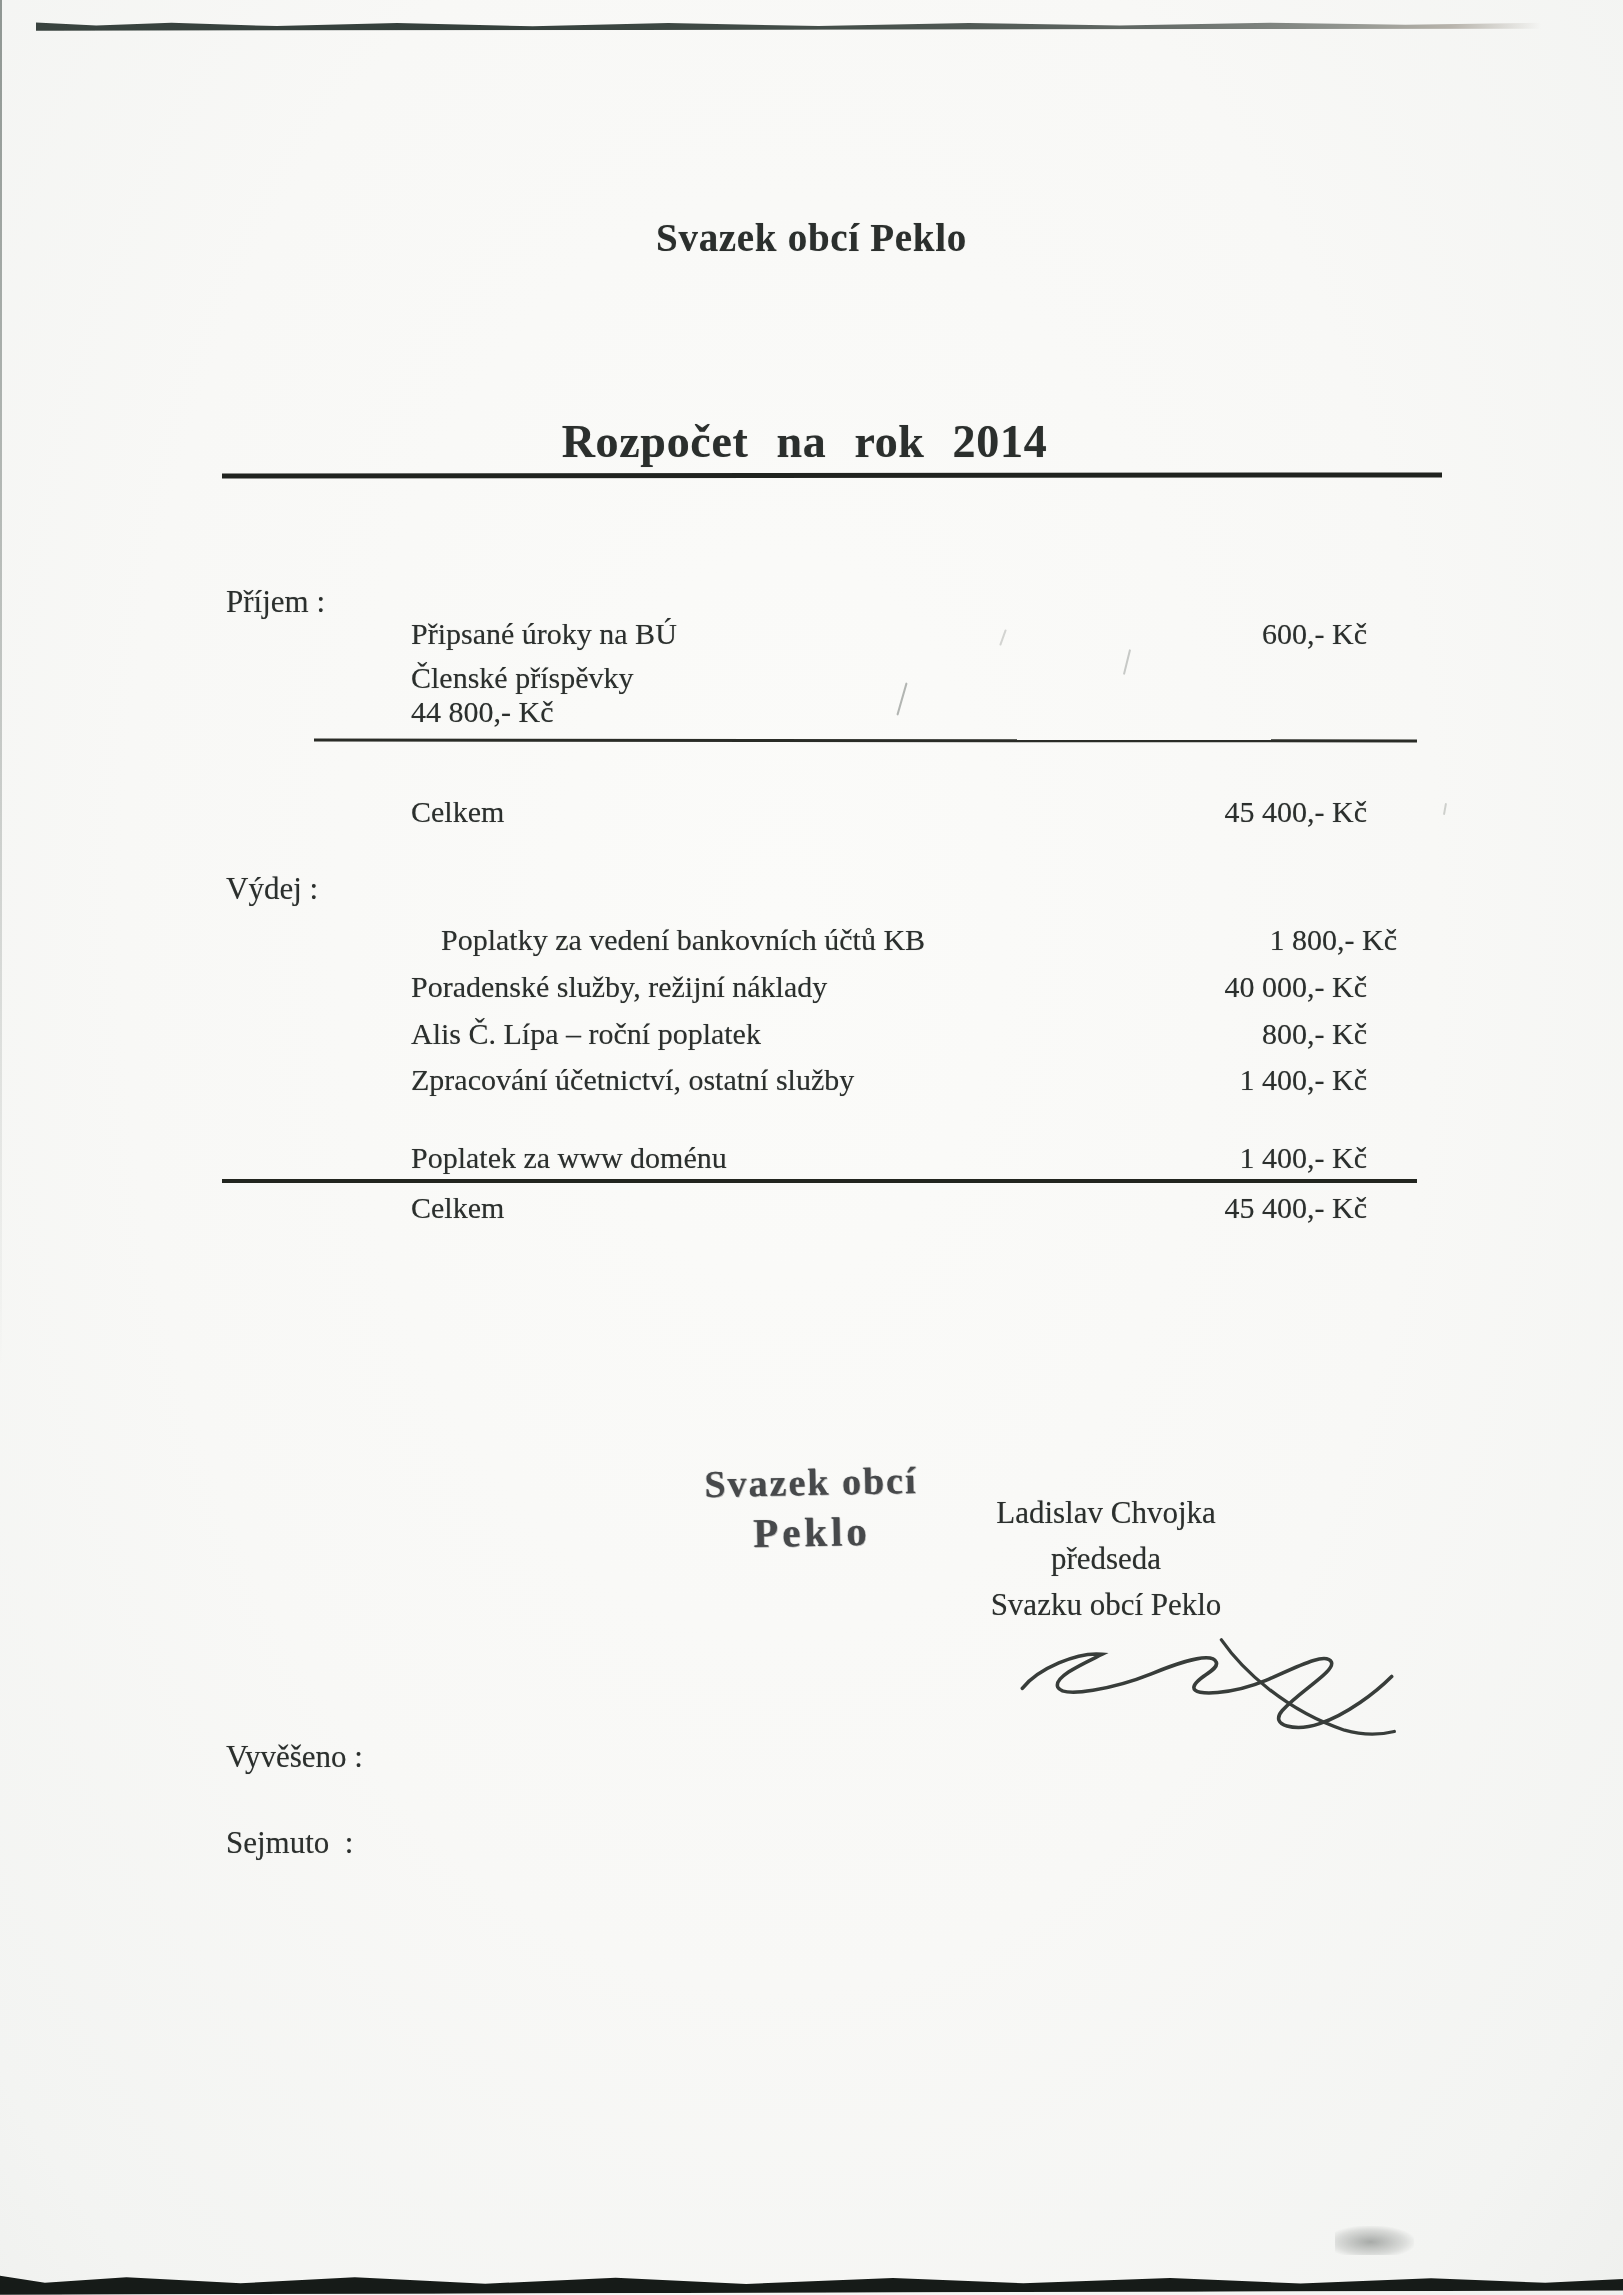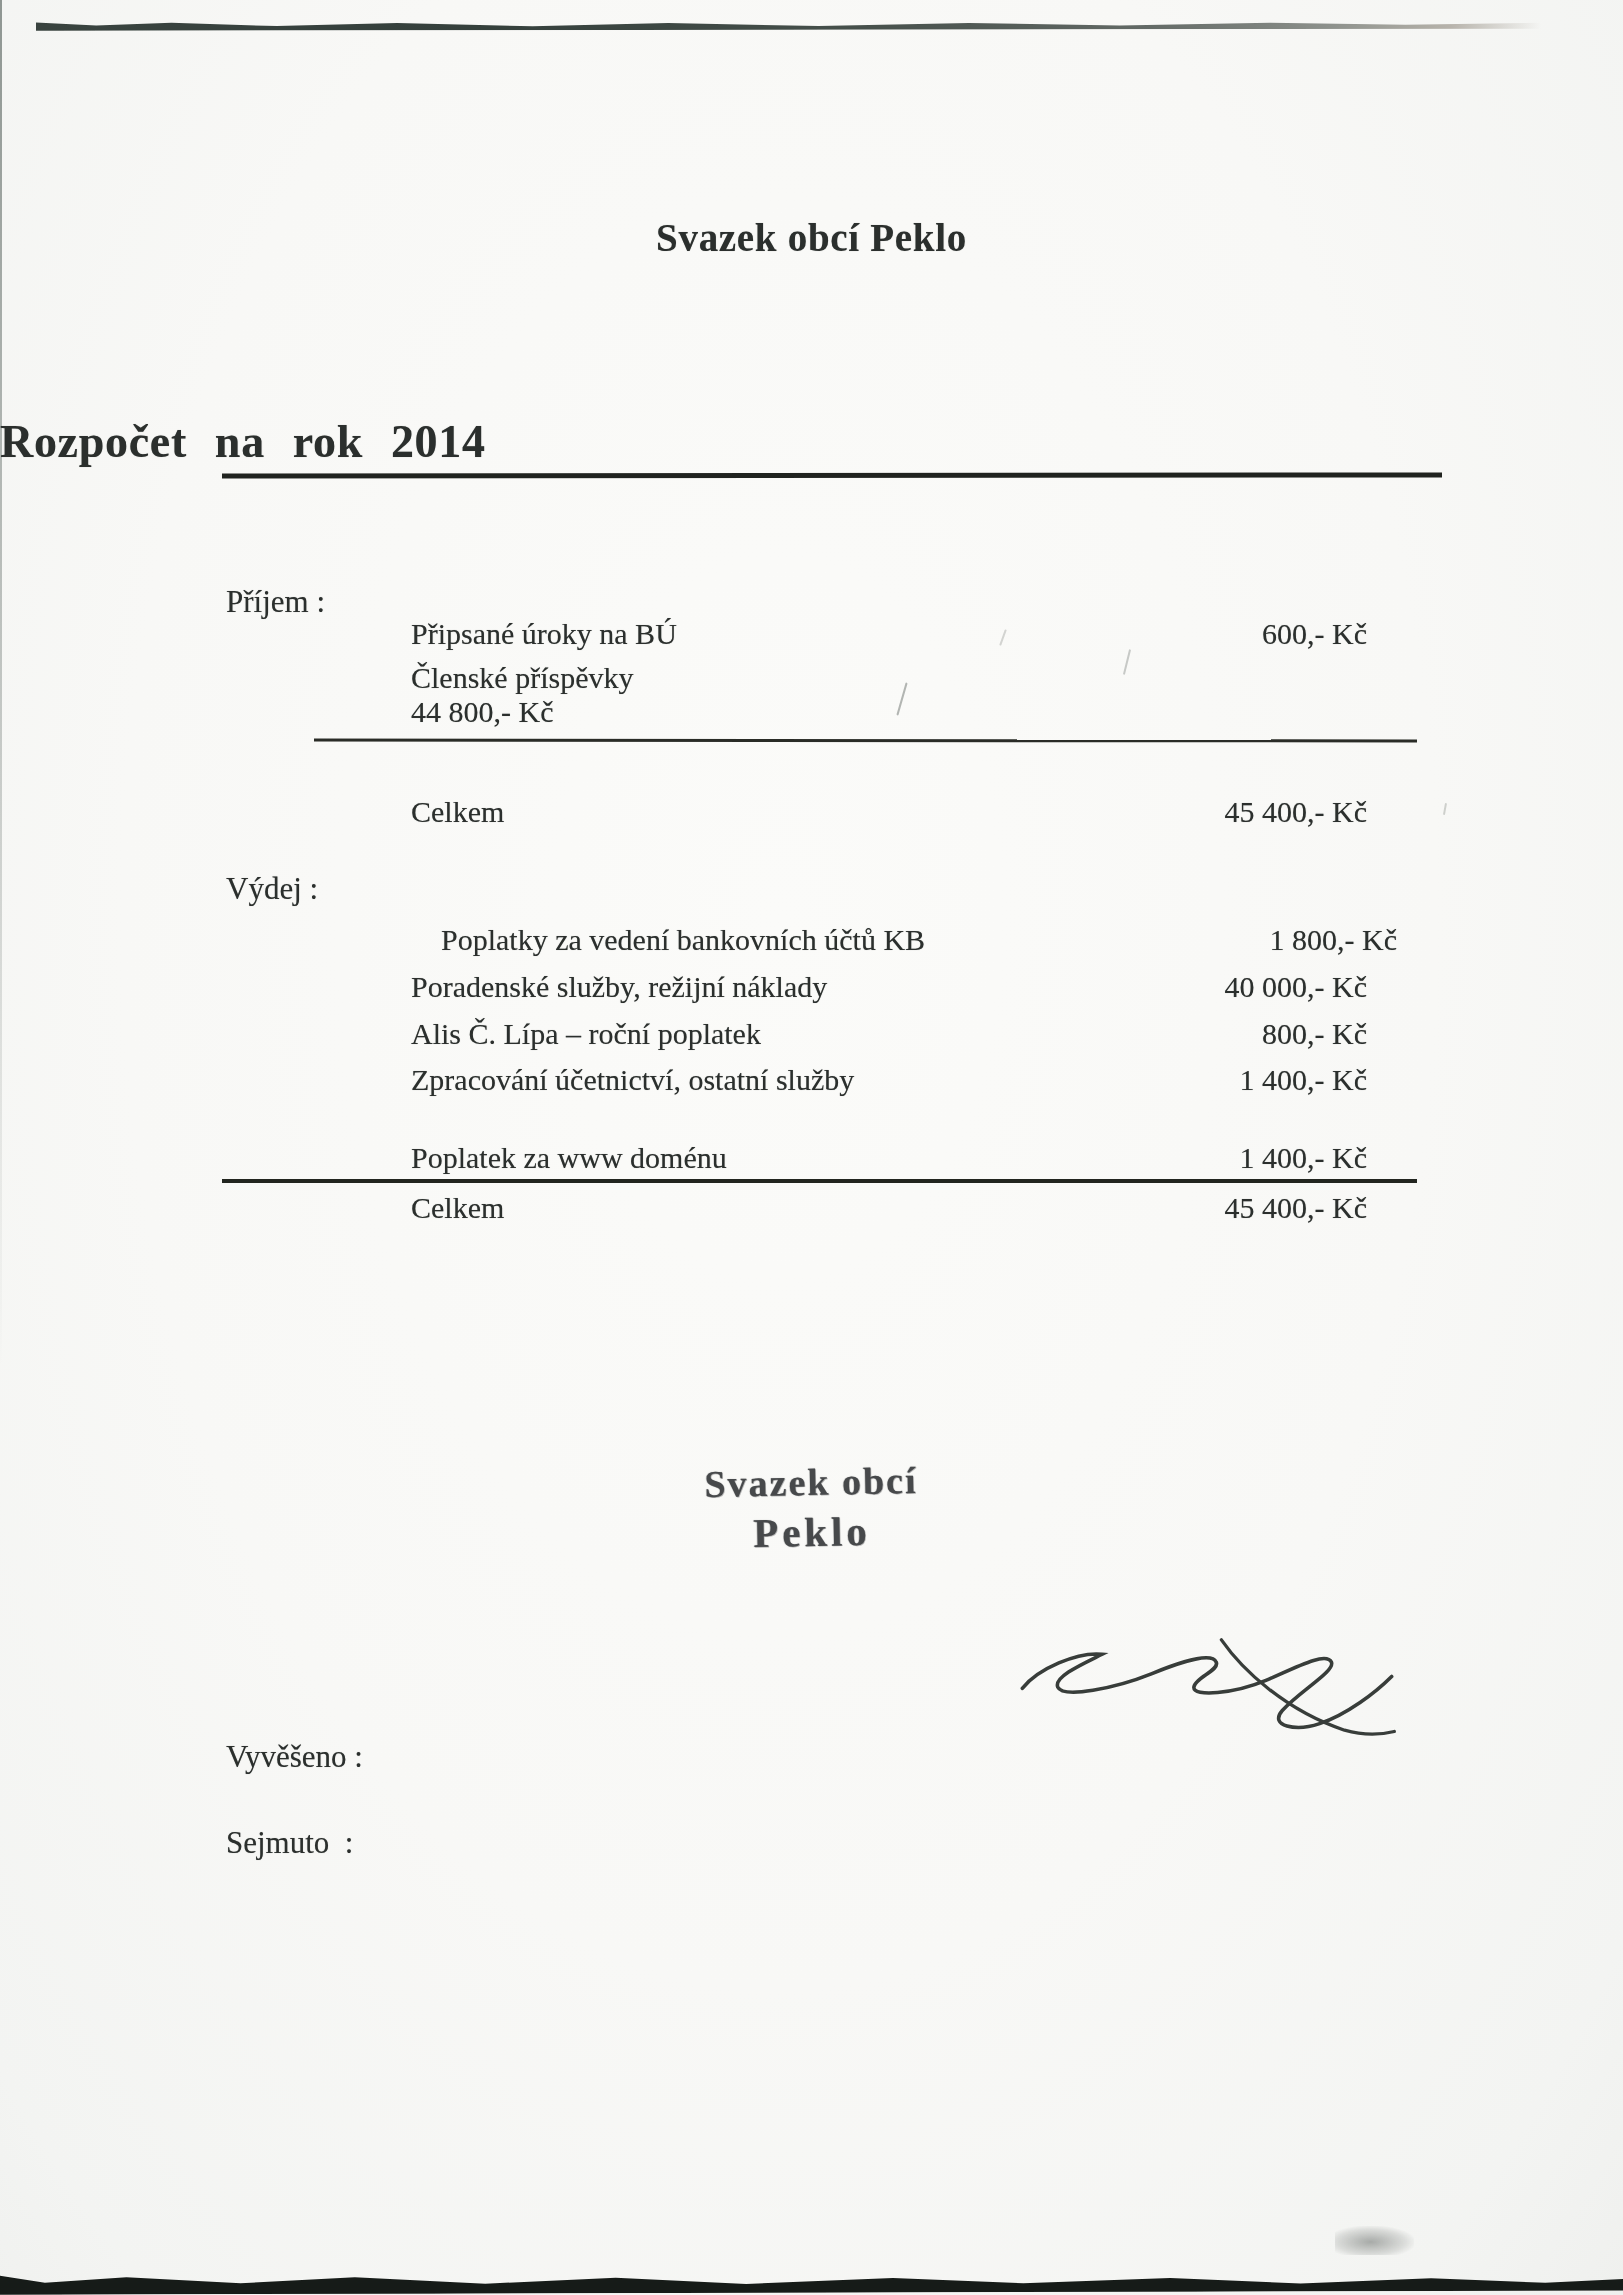--- a/index.html
+++ b/index.html
@@ -42,21 +42,21 @@
   .pen-mark.m3{left:1002px;top:629px;height:17px;transform:rotate(20deg);opacity:.55;}
   .pen-mark.m4{left:1444px;top:803px;height:11.8px;transform:rotate(10deg);opacity:.6;}
 
   
   .org-title{
     position:absolute;left:0;top:215px;width:1623px;
     text-align:center;font-size:39px;font-weight:bold;letter-spacing:0.7px;
   }
   .doc-title{
     position:absolute;left:0;top:415px;width:1609px;
-    font-size:46px;font-weight:bold;word-spacing:15.7px;letter-spacing:0.7px;
+    text-align:center;font-size:46px;font-weight:bold;word-spacing:15.7px;letter-spacing:0.7px;
   }
   .title-rule{
     position:absolute;left:222px;top:473px;width:1220px;height:4.6px;
     background:#20231f;transform:rotate(-0.05deg);
   }
   .section-label{position:absolute;left:226px;font-size:31px;}
   .lbl-prijem{top:584px;}
   .lbl-vydej{top:871px;}
   .row{
     position:absolute;left:411px;width:956px;
@@ -153,20 +153,25 @@
   <div class="row r-tot2">
     <span class="ink">Celkem</span>
     <span class="ink">45 400,- Kč</span>
   </div>
 
   <div class="stamp">
     <div class="stamp-l1">Svazek obcí</div>
     <div class="stamp-l2">Peklo</div>
   </div>
 
+  <div class="signatory">
+    <div class="ink">Ladislav Chvojka</div>
+    <div class="ink">předseda</div>
+    <div class="ink">Svazku obcí Peklo</div>
+  </div>
 
   <svg class="signature" width="406" height="131" viewBox="0 0 620 200" fill="none">
     <path d="M28,118 C52,88 112,62 150,66 C122,80 76,100 82,116 C90,134 170,118 225,96 C278,74 318,64 324,78 C330,90 292,102 290,116 C288,132 352,126 400,106 C450,84 492,62 500,78 C506,92 452,122 425,152 C404,176 446,184 482,172 C524,158 568,124 592,100" stroke="#383d3a" stroke-width="5.5" stroke-linecap="round"></path>
     <path d="M332,44 C364,90 430,152 520,182 C548,190 572,190 596,184" stroke="#383d3a" stroke-width="5" stroke-linecap="round"></path>
   </svg>
 
   <div class="footer-label f-posted ink">Vyvěšeno :</div>
   <div class="footer-label f-removed ink">Sejmuto  :</div>
 
 </div>

